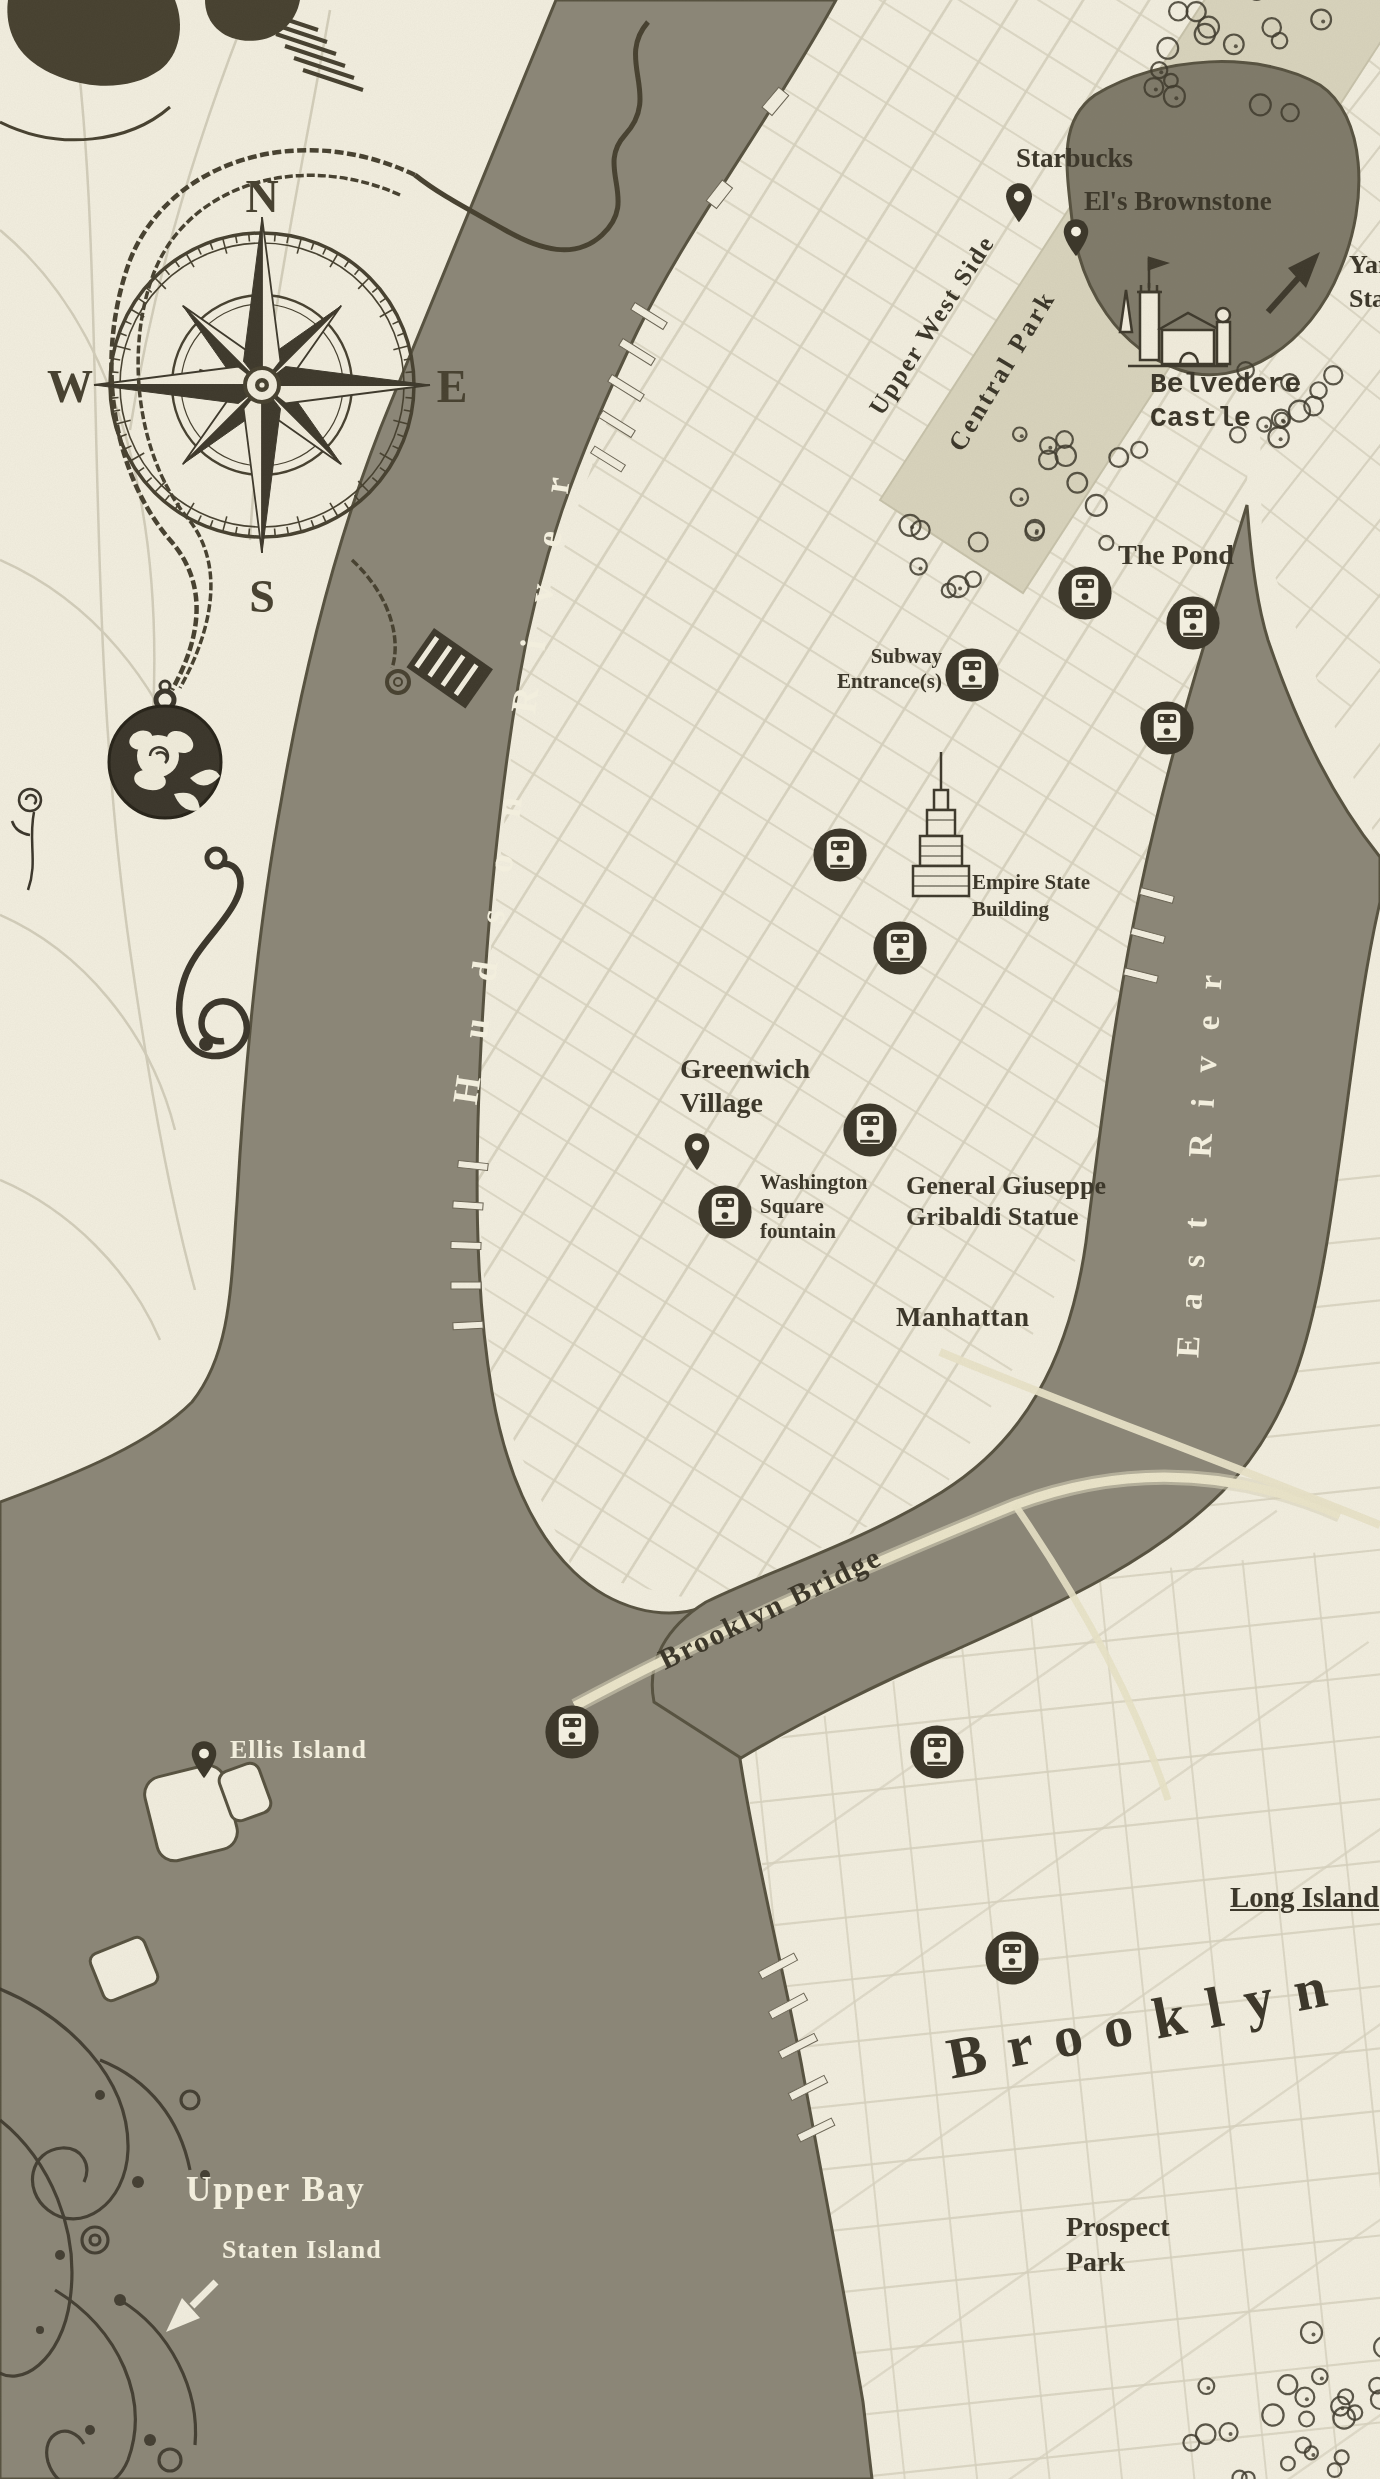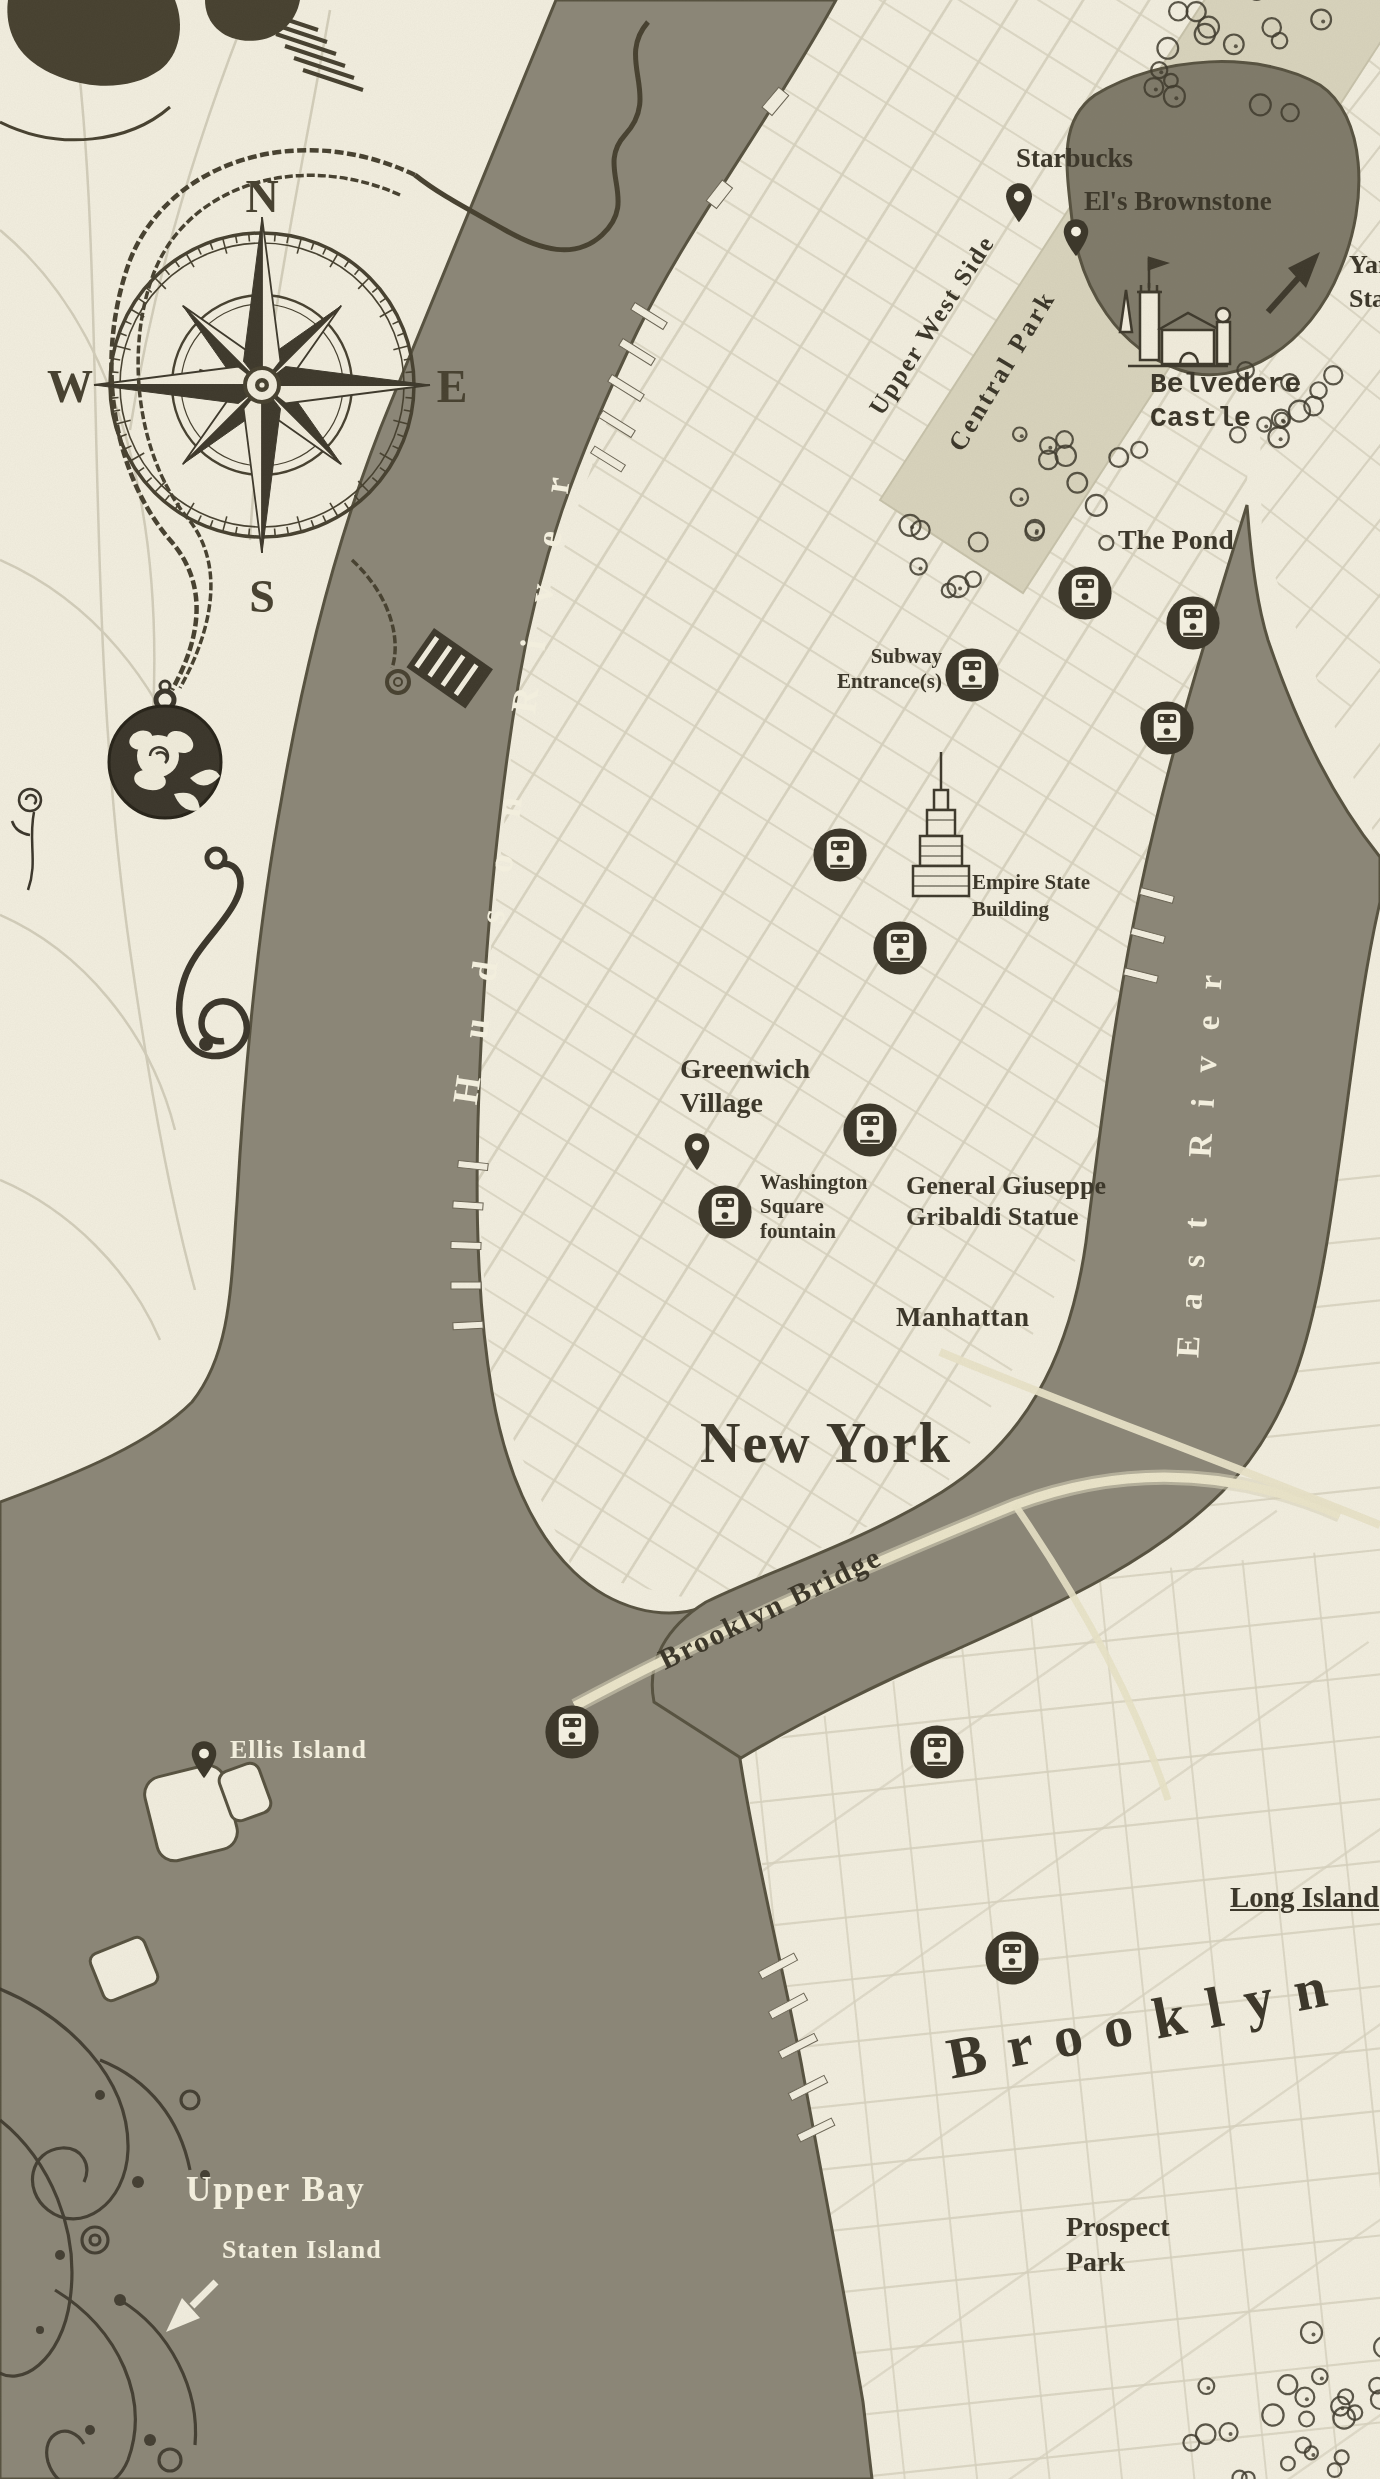--- a/index.html
+++ b/index.html
@@ -624,21 +624,21 @@
   <rect x="0" y="0" width="1380" height="2479" filter="url(#grain)"></rect>
 </svg>
 
 <div class="layer">
   <div class="lbl" style="left:1016px;top:144px;font-size:27px;">Starbucks</div>
   <div class="lbl" style="left:1084px;top:187px;font-size:27px;">El's Brownstone</div>
   <div class="lbl multi" style="left:1150px;top:368px;font-size:28px;line-height:1.22;font-family:Liberation Mono, monospace;">
     <span class="ln">Belvedere</span>
     <span class="ln">Castle</span>
   </div>
-  <div class="lbl" style="left:1118px;top:525px;font-size:28px;">The Pond</div>
+  <div class="lbl" style="left:1118px;top:540px;font-size:28px;">The Pond</div>
   <div class="lbl multi" style="left:1349px;top:248px;font-size:26px;line-height:1.3;">
     <span class="ln">Yankee</span>
     <span class="ln">Stadium</span>
   </div>
   <div class="lbl multi" style="left:812px;top:644px;width:130px;font-size:21px;line-height:1.18;text-align:right;">
     <span class="ln">Subway</span>
     <span class="ln">Entrance(s)</span>
   </div>
   <div class="lbl multi" style="left:972px;top:832px;font-size:21px;line-height:1.28;margin-top:37px;">
     <span class="ln">Empire State</span>
@@ -651,21 +651,20 @@
   <div class="lbl multi" style="left:760px;top:1170px;font-size:21px;line-height:1.16;">
     <span class="ln">Washington</span>
     <span class="ln">Square</span>
     <span class="ln">fountain</span>
   </div>
   <div class="lbl multi" style="left:906px;top:1170px;font-size:26px;line-height:1.2;">
     <span class="ln">General Giuseppe</span>
     <span class="ln">Gribaldi Statue</span>
   </div>
   <div class="lbl" style="left:896px;top:1303px;font-size:27px;letter-spacing:.5px;">Manhattan</div>
-  <div class="lbl" style="left:700px;top:1414px;font-size:56px;letter-spacing:2px;">New York</div>
   <div class="lbl rot" style="left:600px;top:1592px;width:340px;font-size:30px;letter-spacing:2px;transform:rotate(-26deg);">Brooklyn Bridge</div>
   <div class="lbl white" style="left:230px;top:1736px;font-size:26px;letter-spacing:1px;">Ellis Island</div>
   <div class="lbl white" style="left:186px;top:2172px;font-size:35px;letter-spacing:2px;">Upper Bay</div>
   <div class="lbl white" style="left:222px;top:2236px;font-size:26px;letter-spacing:1px;">Staten Island</div>
   <div class="lbl" style="left:1230px;top:1882px;font-size:29px;text-decoration:underline;">Long Island</div>
   <div class="lbl" style="left:948px;top:2030px;font-size:58px;letter-spacing:22px;transform:rotate(-11deg);transform-origin:left center;">Brooklyn</div>
   <div class="lbl multi" style="left:1066px;top:2210px;font-size:28px;line-height:1.24;">
     <span class="ln">Prospect</span>
     <span class="ln">Park</span>
   </div>

